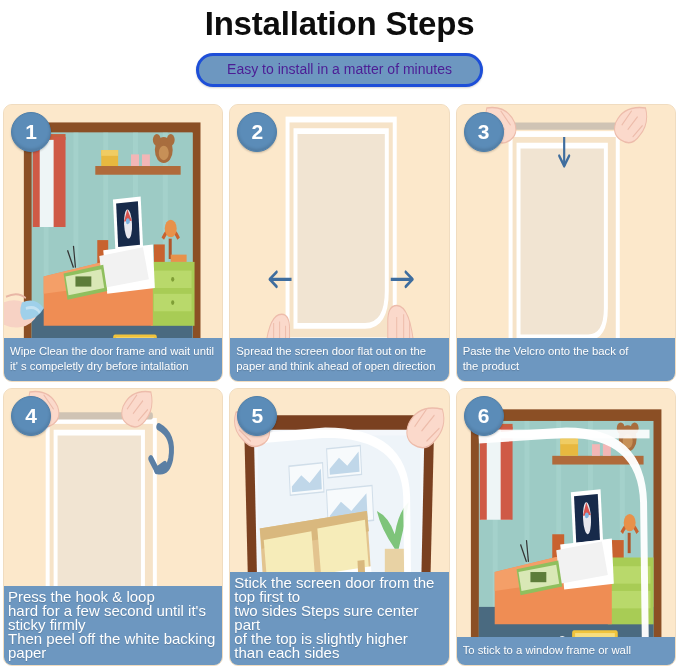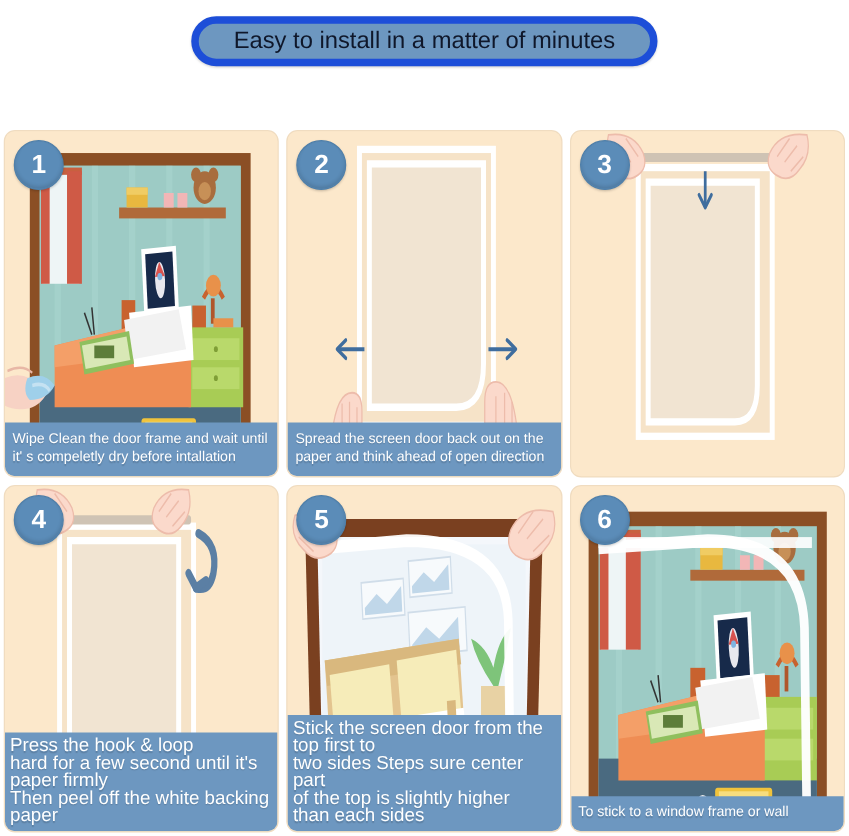--- a/index.html
+++ b/index.html
@@ -11,24 +11,24 @@
   .page{position:relative;width:679px;height:669px;}
 
   
   .header{text-align:center;padding-top:4px;}
   .title{
     font-size:33px;font-weight:bold;color:#0d0d0d;
     letter-spacing:-0.2px;line-height:40px;margin:0;
   }
   .subtitle-wrap{display:flex;justify-content:center;margin-top:9px;}
   .subtitle{
-    background:#6d97c0;color:#0f172a;border-radius:20px;
-    font-size:19px;padding:5px 28px 6px 28px;line-height:17px;
+    background:#6d97c0;color:#4c1d95;border-radius:20px;
+    font-size:14px;padding:5px 28px 6px 28px;line-height:17px;
     box-shadow:0 1px 2px rgba(0,0,0,.18);
-    border:6px solid #1d4ed8;
+    border:3px solid #1d4ed8;
   }
 
   
   .grid{
     position:absolute;left:3px;top:104px;
     width:673px;height:562px;
     display:grid;grid-template-columns:repeat(3,1fr);
     grid-template-rows:repeat(2,1fr);
     gap:6px 6px;
   }
@@ -55,20 +55,21 @@
     border:1px solid #4f7fa9;
   }
   svg.art{position:absolute;left:0;top:0;width:100%;height:100%;}
 </style>
 </head>
 <body>
 
 <div class="page">
 
   <div class="header">
+    <h1 class="title">Installation Steps</h1>
     <div class="subtitle-wrap">
       <div class="subtitle">Easy to install in a matter of minutes</div>
     </div>
   </div>
 
   <div class="grid">
 
     <div class="panel">
       <div class="scene">
         <svg class="art" viewBox="0 0 220 190" preserveAspectRatio="none">
@@ -165,21 +166,21 @@
             <path d="M44 150 l0 14 M50 149 l0 15 M56 152 l0 12" stroke="#edbcab" stroke-width="1" fill="none"></path>
           </g>
           <g>
             <path d="M186 170 q-4 -32 -18 -32 q-9 0 -9 11 l0 21 q0 10 12 10 q15 0 15 -10 z" fill="#fbd9cb" stroke="#edbcab" stroke-width="1"></path>
             <path d="M168 146 l0 18 M175 144 l0 20 M181 149 l0 15" stroke="#edbcab" stroke-width="1" fill="none"></path>
           </g>
         </svg>
       </div>
       <div class="badge">2</div>
       <div class="caption">
-        <div>Spread the screen door back out on the</div>
+        <div>Spread the screen door flat out on the</div>
         <div>paper and think ahead of open direction</div>
       </div>
     </div>
 
     <div class="panel">
       <div class="scene">
         <svg class="art" viewBox="0 0 220 190" preserveAspectRatio="none">
           <rect x="0" y="0" width="220" height="190" fill="#fce8cb"></rect>
           <rect x="54" y="20" width="108" height="148" fill="#f6e3c8"></rect>
           <rect x="54" y="20" width="108" height="148" fill="none" stroke="#ffffff" stroke-width="4"></rect>
@@ -193,20 +194,24 @@
             <path d="M30 2 q20 -2 28 10 q4 8 -4 12 q-10 5 -18 -2 q-10 -8 -6 -20 z" fill="#fbd9cb" stroke="#edbcab" stroke-width="1"></path>
             <path d="M38 8 l10 9 M44 4 l10 10 M33 14 l10 8" stroke="#edbcab" stroke-width="1" fill="none"></path>
           </g>
           <g>
             <path d="M190 2 q-22 -2 -30 10 q-4 8 5 12 q11 5 19 -3 q10 -8 6 -19 z" fill="#fbd9cb" stroke="#edbcab" stroke-width="1"></path>
             <path d="M182 8 l-10 9 M176 4 l-10 10 M187 14 l-10 8" stroke="#edbcab" stroke-width="1" fill="none"></path>
           </g>
         </svg>
       </div>
       <div class="badge">3</div>
+      <div class="caption">
+        <div>Paste the Velcro onto the back of</div>
+        <div>the product</div>
+      </div>
     </div>
 
     <div class="panel">
       <div class="scene">
         <svg class="art" viewBox="0 0 220 190" preserveAspectRatio="none">
           <rect x="0" y="0" width="220" height="190" fill="#fce8cb"></rect>
           <rect x="44" y="22" width="108" height="146" fill="#f6e3c8"></rect>
           <rect x="44" y="22" width="108" height="146" fill="none" stroke="#ffffff" stroke-width="4"></rect>
           <path d="M52 30 L140 30 L140 142 Q140 162 122 162 L52 162 Z" fill="#f1e4d2" stroke="#ffffff" stroke-width="4"></path>
           <rect x="42" y="16" width="108" height="5" rx="2" fill="#cfc3b4"></rect>
@@ -221,21 +226,21 @@
           <g>
             <path d="M148 2 q-20 -2 -28 10 q-4 8 4 12 q10 5 18 -2 q10 -8 6 -20 z" fill="#fbd9cb" stroke="#edbcab" stroke-width="1"></path>
             <path d="M140 8 l-10 9 M134 4 l-10 10 M145 14 l-10 8" stroke="#edbcab" stroke-width="1" fill="none"></path>
           </g>
         </svg>
       </div>
       <div class="badge">4</div>
       <div class="caption cap4">
         <div>Press the hook &amp; loop</div>
         <div>hard for a few second until it's</div>
-        <div>paper firmly</div>
+        <div>sticky firmly</div>
         <div>Then peel off the white backing paper</div>
       </div>
     </div>
 
     <div class="panel">
       <div class="scene">
         <svg class="art" viewBox="0 0 220 190" preserveAspectRatio="none">
           <rect x="0" y="0" width="220" height="190" fill="#fce8cb"></rect>
           <path d="M14 18 L206 18 L200 186 L20 186 Z" fill="#7a4020"></path>
           <path d="M24 28 L196 28 L191 186 L29 186 Z" fill="#f4f7fb"></path>

